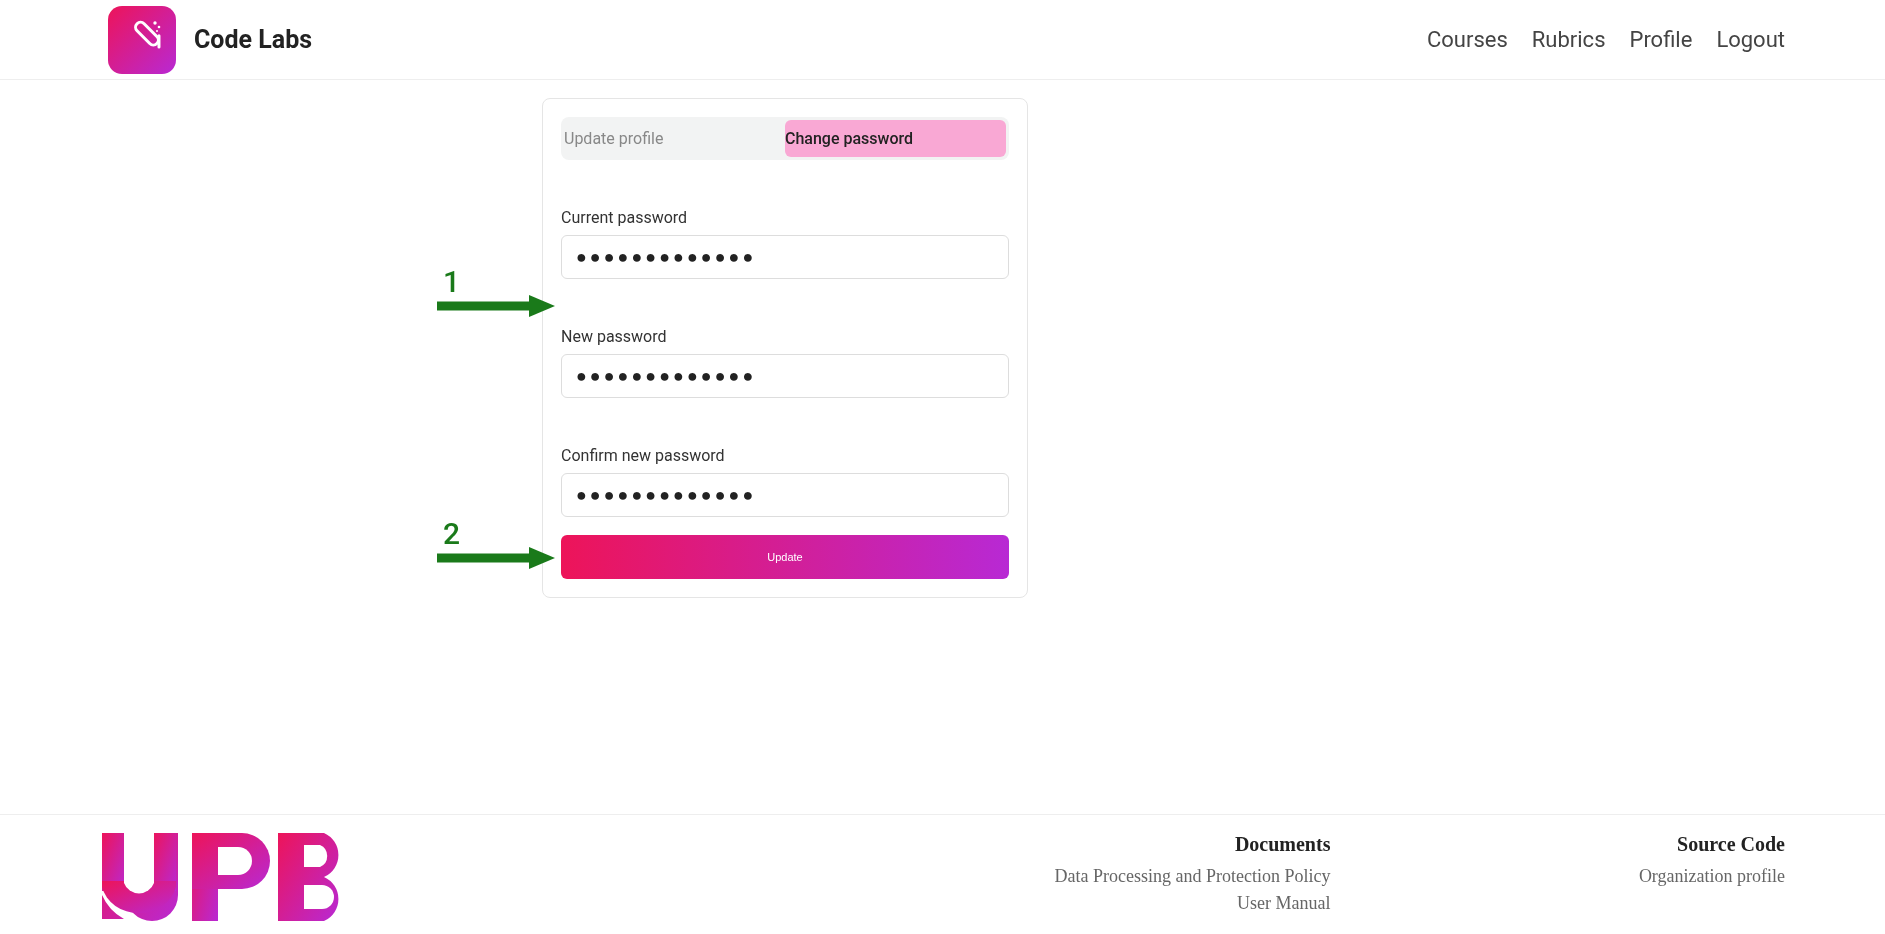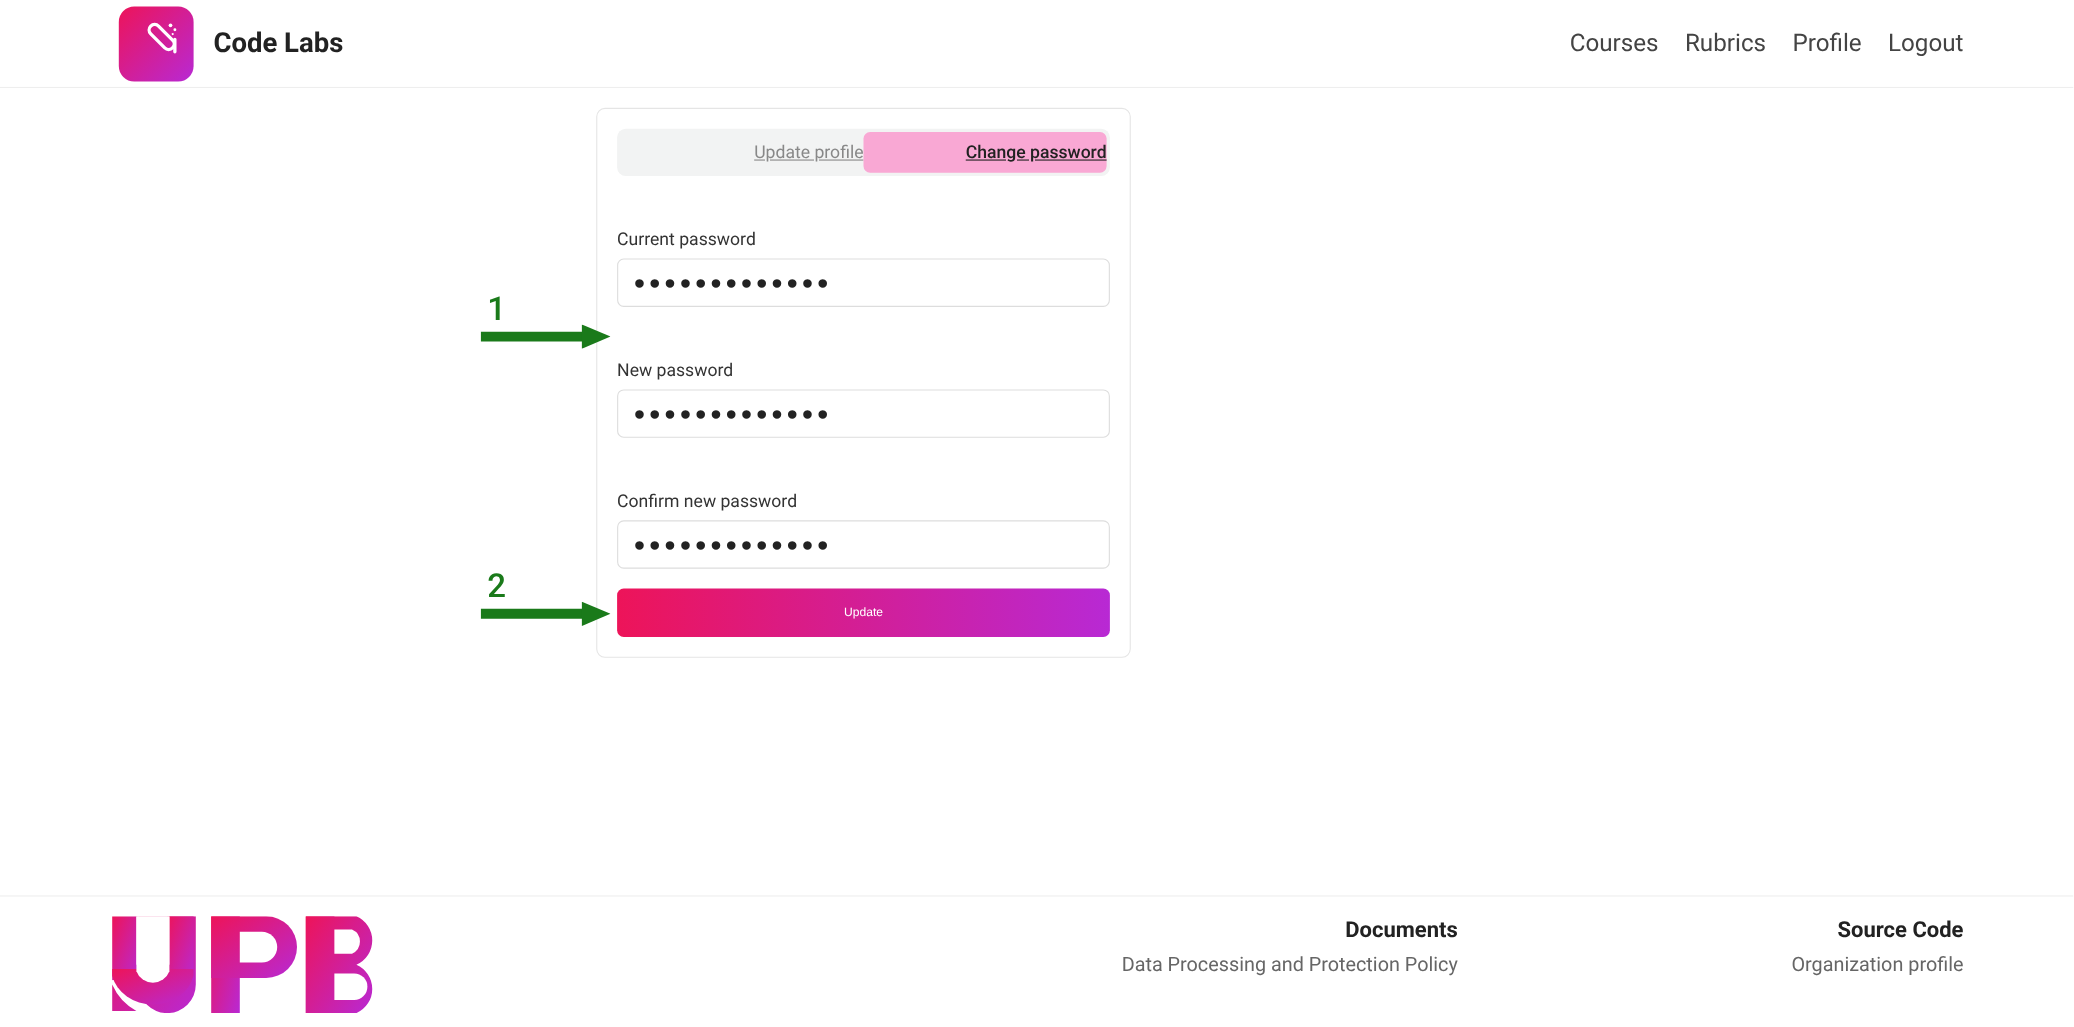--- a/index.html
+++ b/index.html
@@ -68,27 +68,26 @@
   }
   .tab-group {
     display: flex;
     background: #f2f3f3;
     border-radius: 8px;
     padding: 3px;
     margin-bottom: 18px;
   }
   .tab {
     flex: 1;
-    text-align: right;
+    text-align: left;
     padding: 9px 0;
     font-size: 16px;
     border-radius: 6px;
     cursor: pointer;
     color: #888;
-    text-decoration: underline;
   }
   .tab.active {
     background: #f9a8d4;
     color: #222;
     font-weight: 500;
   }
   .field-group { margin-bottom: 18px; }
   .field-label {
     font-size: 16px;
     color: #333;
@@ -152,20 +151,21 @@
     justify-content: space-between;
     padding: 18px 100px 0 96px;
   }
   .footer-logo {
     width: 246px;
     height: 88px;
     position: relative;
   }
   .footer-col {
     text-align: right;
+    font-family: Liberation Serif, serif;
   }
   .footer-col h4 {
     font-size: 20px;
     font-weight: 700;
     color: #222;
     margin-bottom: 10px;
   }
   .footer-col a {
     display: block;
     font-size: 18px;
@@ -274,19 +274,20 @@
       <rect x="182" y="0" width="26" height="88" fill="url(#g1)"></rect>
       <path d="M182 0 h46 a24 24 0 0 1 0 44 a24 24 0 0 1 0 44 h-46 z" fill="url(#g1)"></path>
       <path d="M208 12 h16 a12 12 0 0 1 0 22 h-16 z" fill="#fff"></path>
       <path d="M208 52 h18 a12 12 0 0 1 0 24 h-18 z" fill="#fff"></path>
     </svg>
   </div>
 
   <div class="footer-col footer-mid">
     <h4>Documents</h4>
     <a>Data Processing and Protection Policy</a>
+    <a>User Manual</a>
   </div>
 
   <div class="footer-col">
     <h4>Source Code</h4>
     <a>Organization profile</a>
   </div>
 </div>
 
 </body></html>

